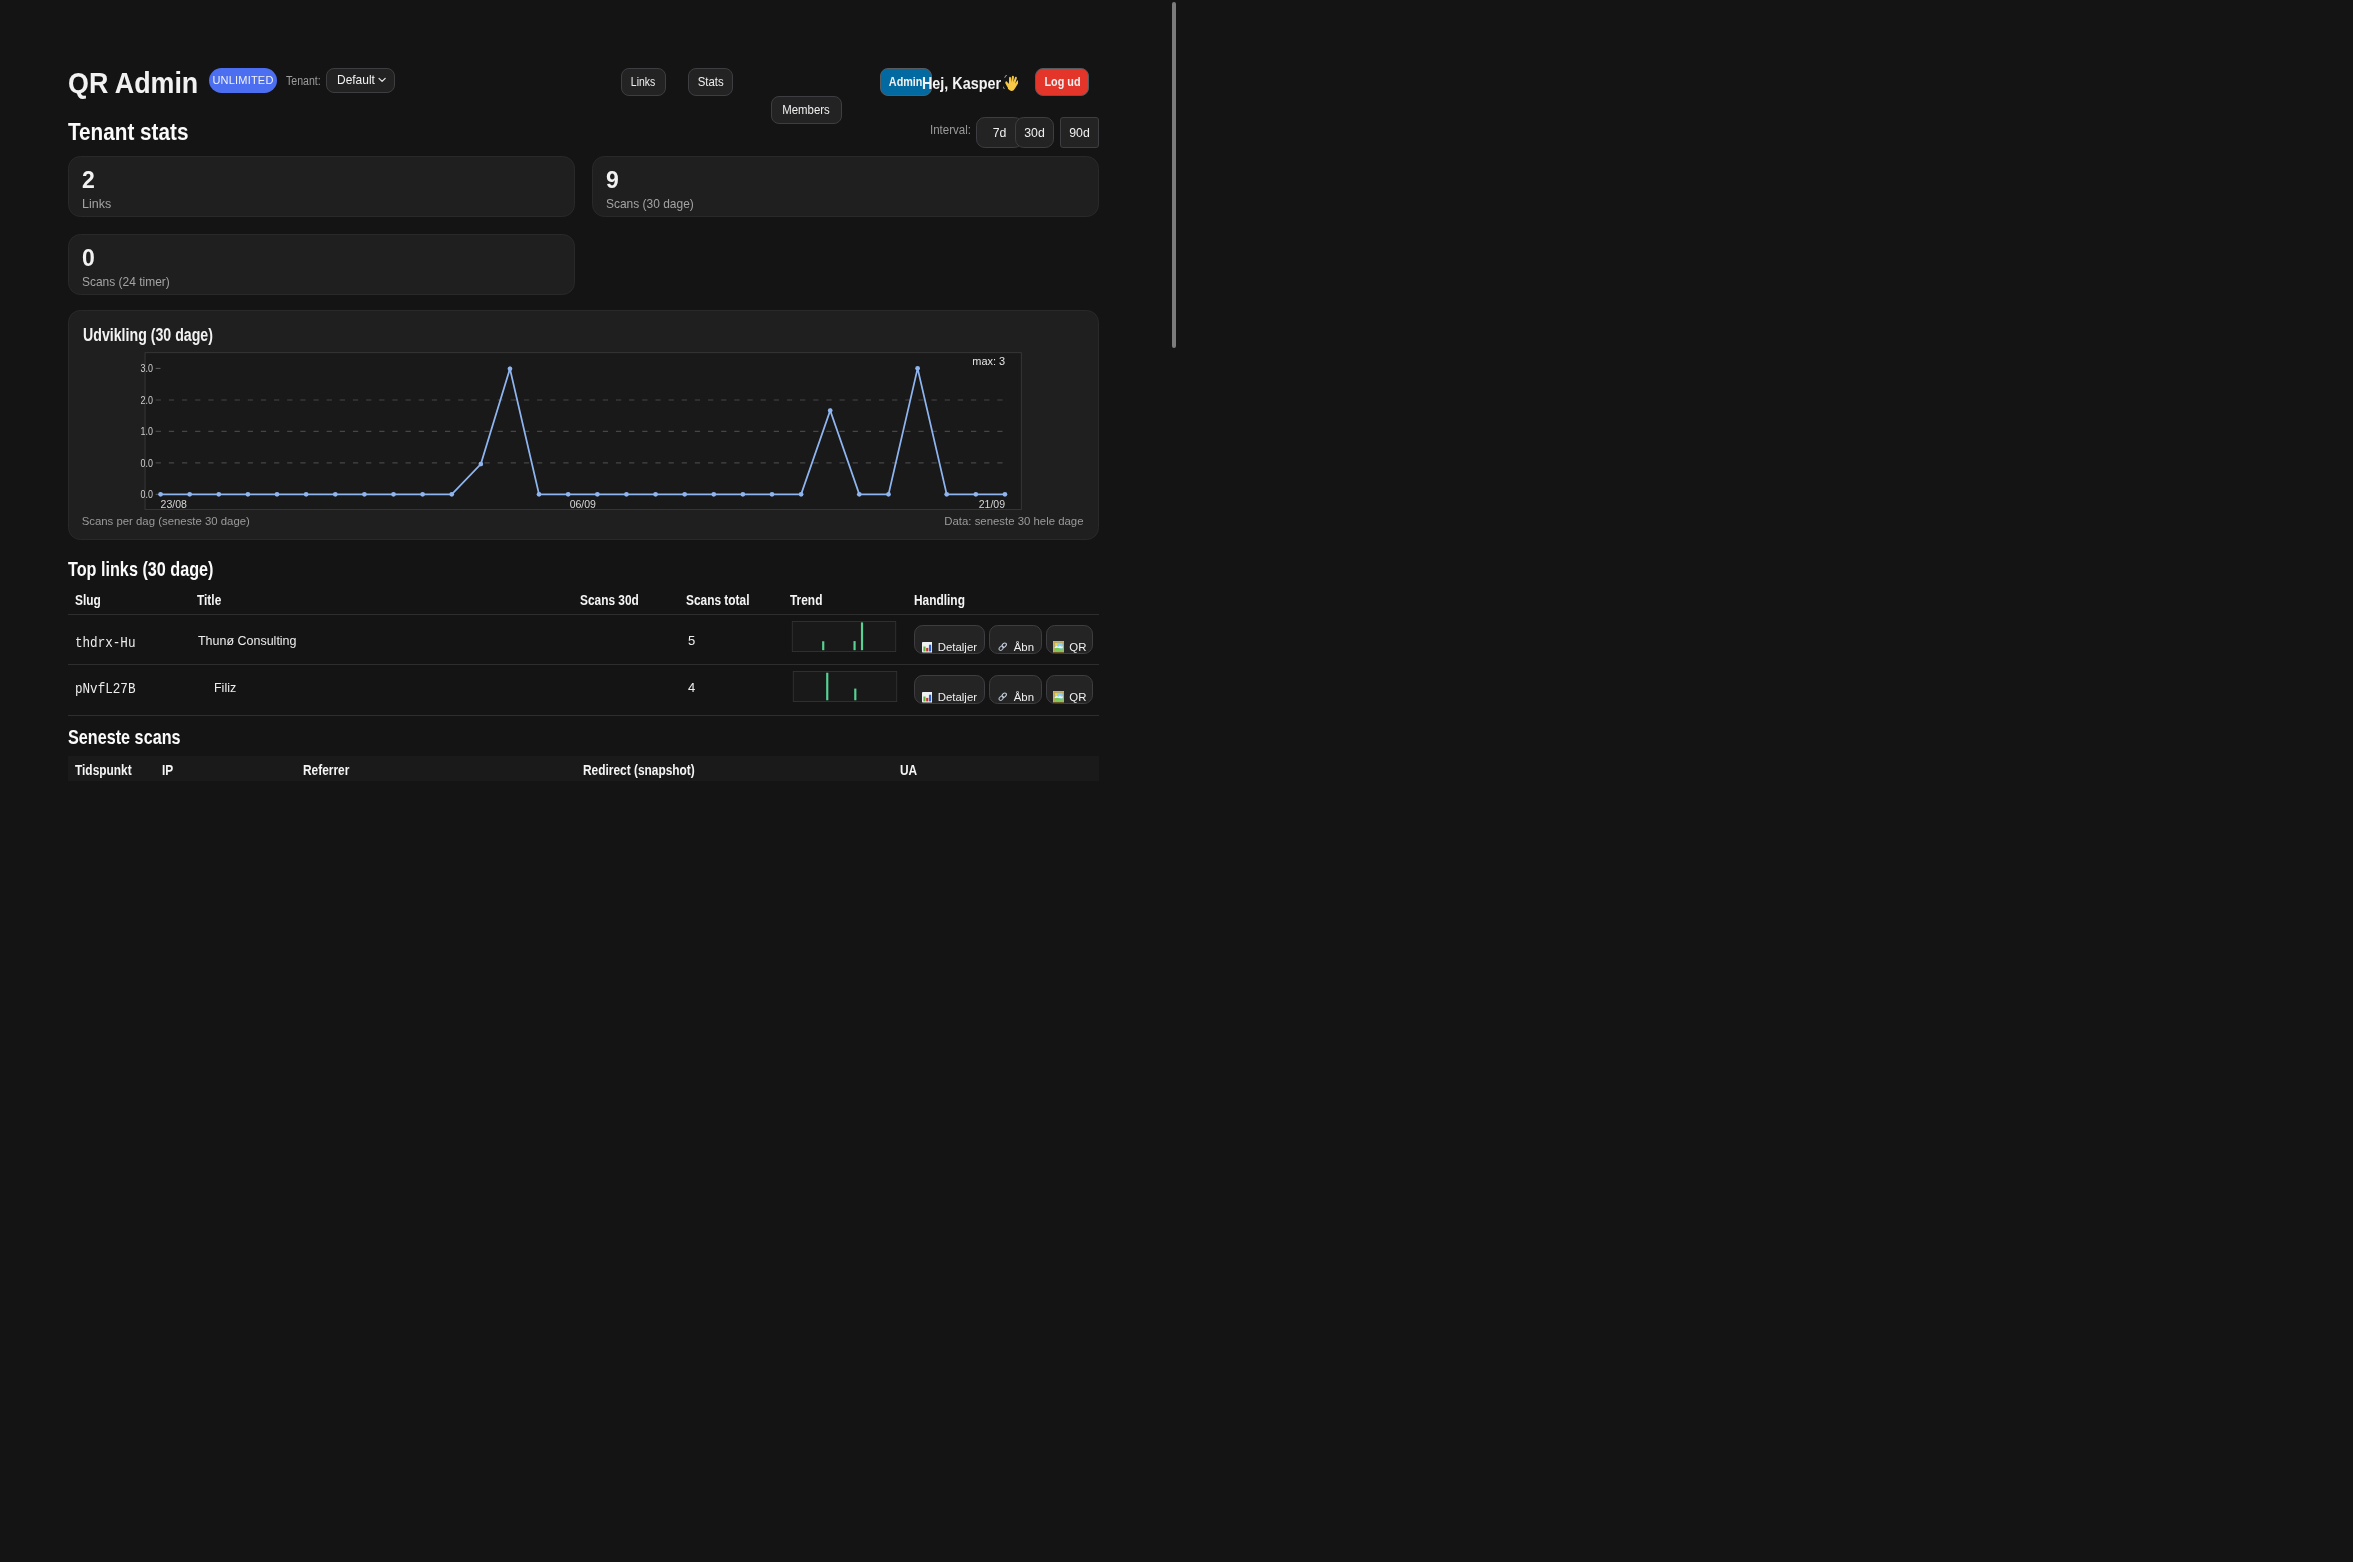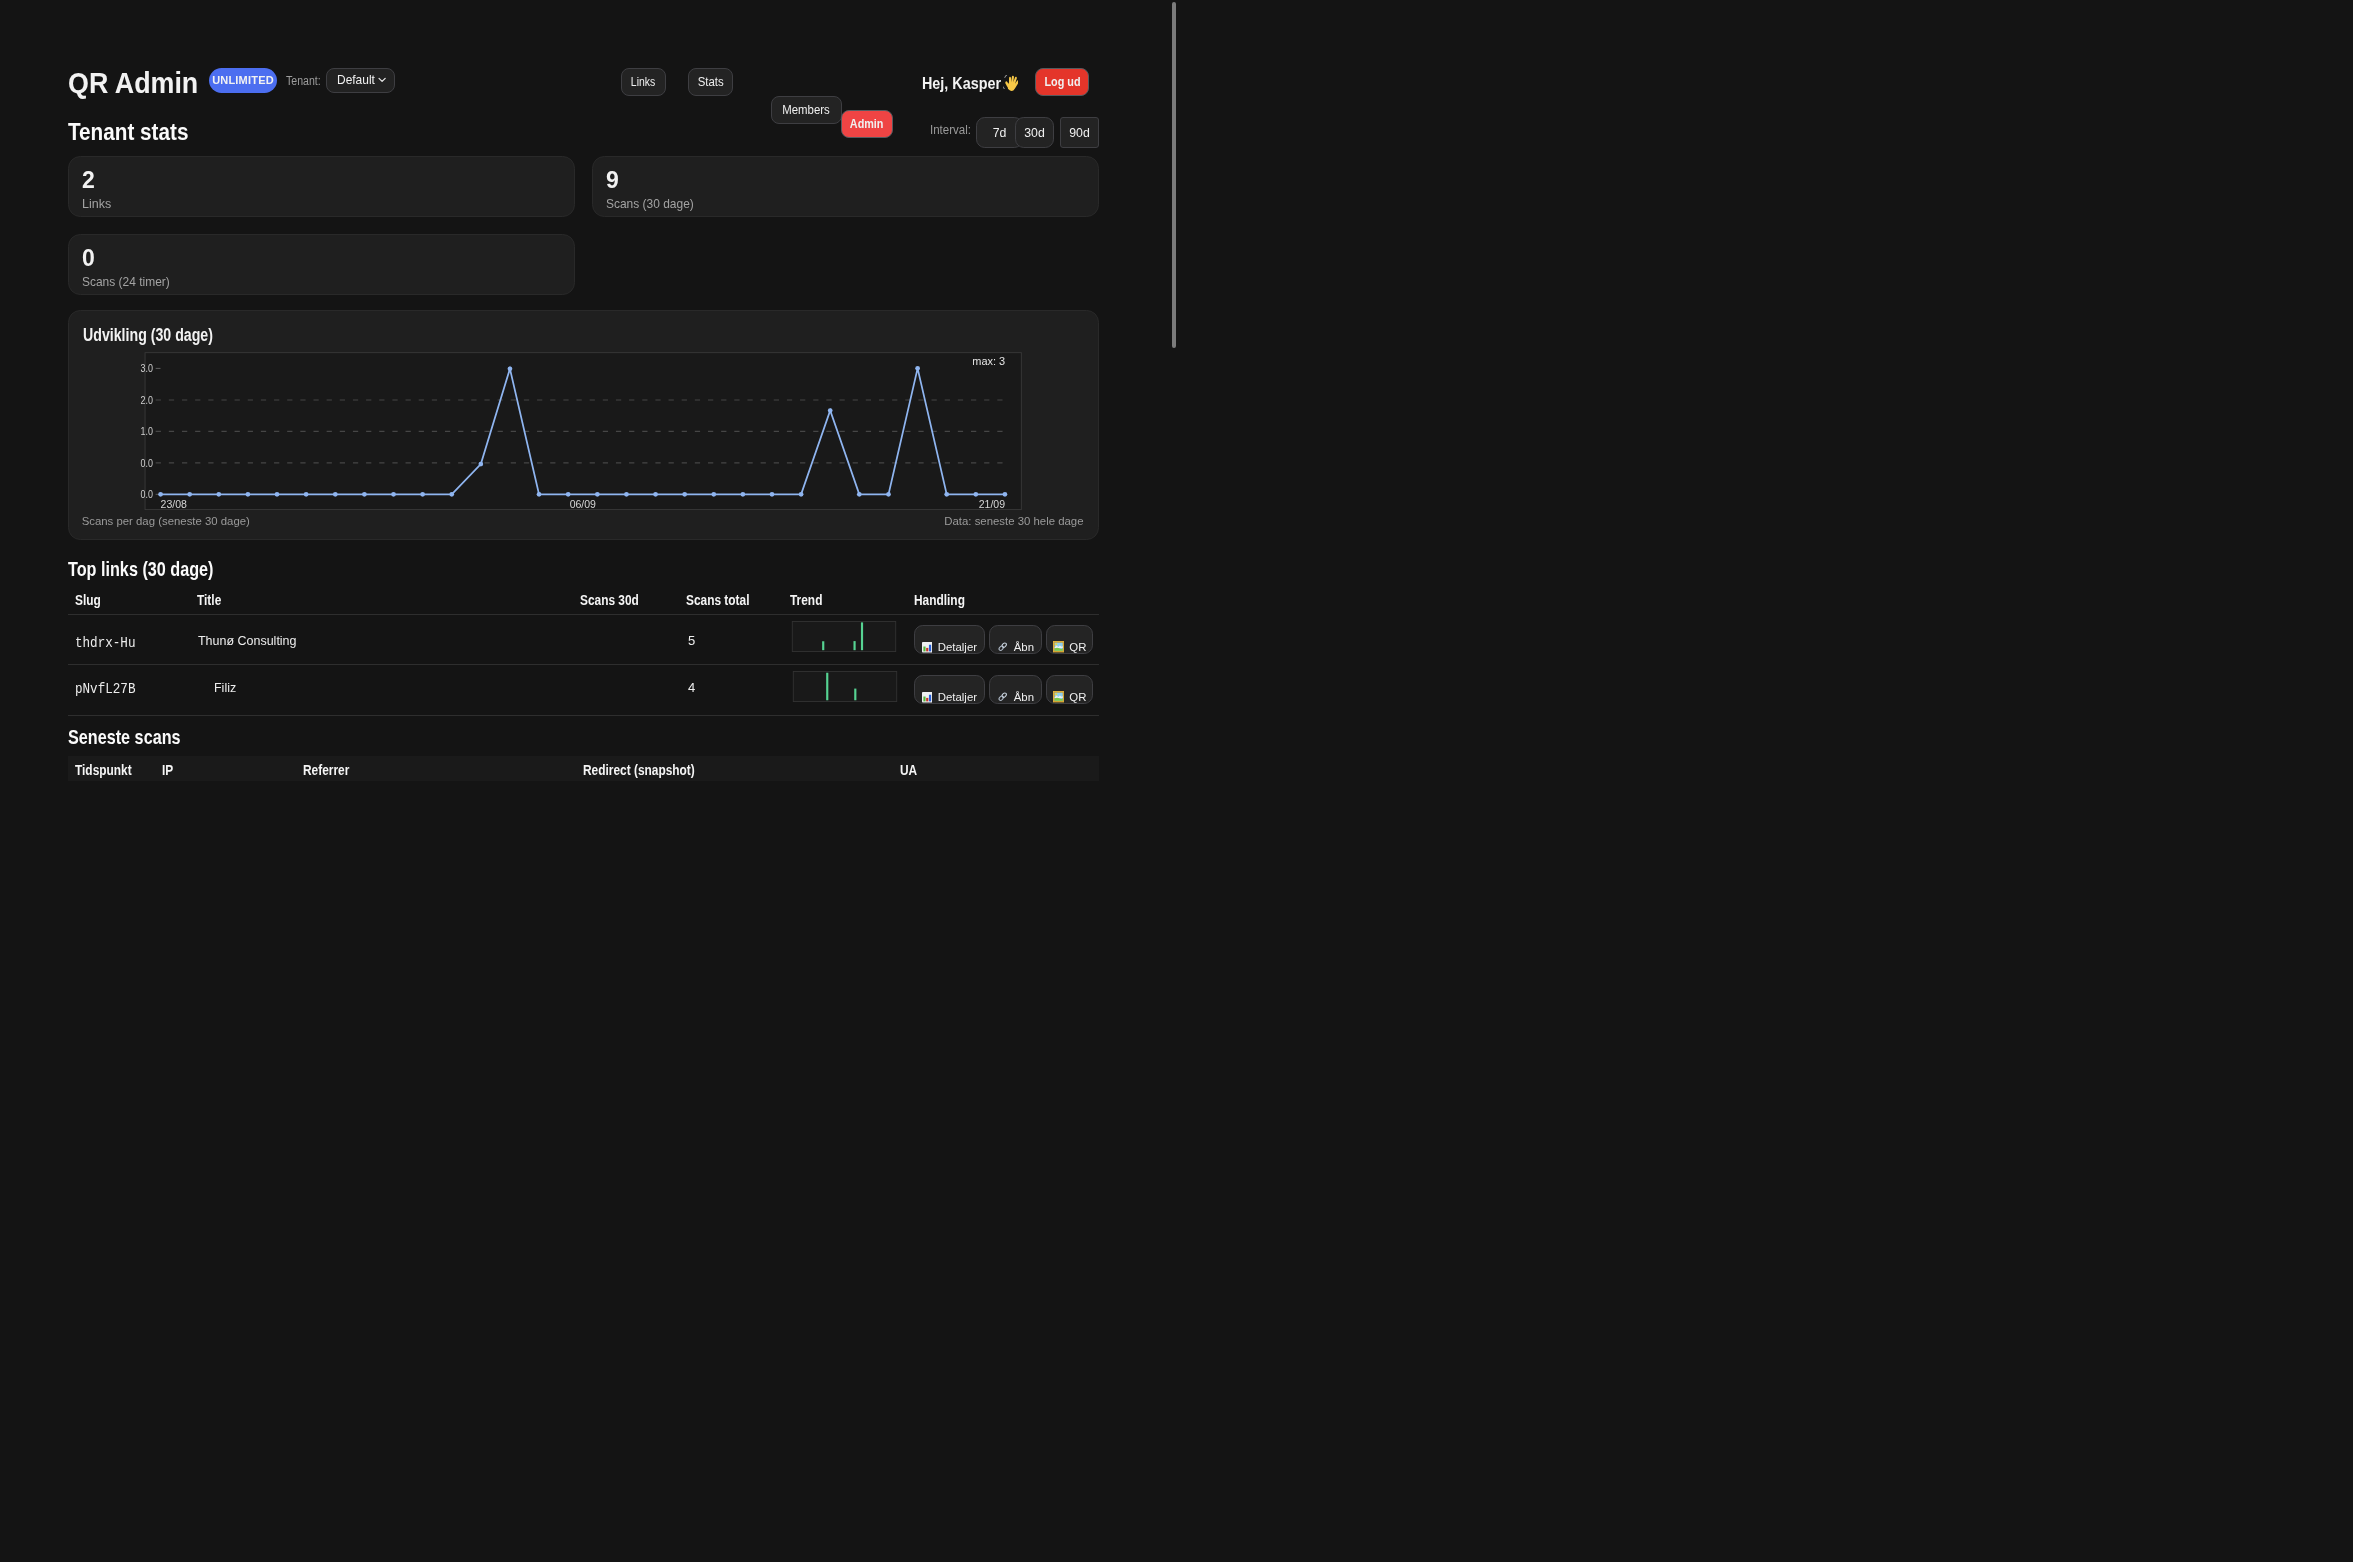--- a/index.html
+++ b/index.html
@@ -22,39 +22,39 @@
   .abtn {
     position:absolute; display:flex; align-items:flex-end; justify-content:center; gap:5.3px;
     background:#242424; border:0.9px solid #3e3e42; border-radius:8.8px;
     color:#f0f0f0; font-size:11.4px; height:28.5px;
   }
 </style>
 </head>
 <body>
 
 <div class="abs" style="left:68px; top:66px; font-size:30px; font-weight:bold; transform:scaleX(0.895);">QR Admin</div>
-<div class="abs" style="left:209px; top:68px; width:68px; height:25.4px; background:#4c6ef0; border-radius:13px; display:flex; align-items:center; justify-content:center; font-size:11px; font-weight:bold; letter-spacing:0.2px;">UNLIMITED</div>
+<div class="abs" style="left:209px; top:68px; width:68px; height:25.4px; background:#4c6ef0; border-radius:13px; display:flex; align-items:center; justify-content:center; font-size:11px; font-weight:normal; letter-spacing:0.2px;">UNLIMITED</div>
 <div class="abs" style="left:286px; top:74px; font-size:12.3px; color:#9d9d9d; transform:scaleX(0.86);">Tenant:</div>
 <div class="abs" style="left:326px; top:68px; width:69px; height:25px; background:#222222; border:0.9px solid #3e3e42; border-radius:8px; display:flex; align-items:center; padding:0 8px 0 9.6px; font-size:13px; justify-content:space-between;">
   <span style="transform:scaleX(0.92); transform-origin:left center; display:inline-block;">Default</span>
   <svg width="9.6" height="6.1" viewBox="0 0 12 8">
       <path d="M1.5 1.5 L6 6 L10.5 1.5" stroke="#e8e8e8" stroke-width="1.8" fill="none" stroke-linecap="round" stroke-linejoin="round"></path>
     </svg>
 </div>
 
 <div class="btn" style="left:621px; width:45px;">
     <span style="transform:scaleX(0.87);">Links</span>
   </div>
 <div class="btn" style="left:688px; width:45px;">
     <span style="transform:scaleX(0.95);">Stats</span>
   </div>
 <div class="btn" style="left:771px; width:71px;margin-top:28px;">
     <span style="transform:scaleX(0.95);">Members</span>
   </div>
-<div class="btn" style="left:841px; width:52px; background:#ef4444; border-color:#565b60;margin-top:42px;">
+<div class="btn" style="left:880px; width:52px; background:#0369a1; border-color:#565b60;">
     <span style="font-weight:bold; transform:scaleX(0.9);">Admin</span>
   </div>
 <div class="abs" style="left:922px; top:74px; font-size:16.7px; font-weight:bold; transform:scaleX(0.86);">Hej, Kasper</div>
 <svg class="abs" width="15" height="16.7" viewBox="1.8 2.2 18 15.8" preserveAspectRatio="none" style="left:1003px; top:75px;">
   <g transform="rotate(20 12 12)">
     <path d="M8.2 10.5 L6.9 6.6 Q6.5 5.3 7.6 4.9 Q8.7 4.6 9.2 5.9 L10.5 9.4 L9.7 4.4 Q9.5 3 10.7 2.8 Q11.9 2.6 12.2 4 L13 8.5 L13.3 3.8 Q13.4 2.4 14.6 2.5 Q15.8 2.6 15.7 4 L15.5 9 L16.8 5.7 Q17.3 4.4 18.4 4.9 Q19.4 5.4 19 6.7 L16.9 13.4 Q15.6 17.8 11.6 17.2 Q8.4 16.7 7.6 14.2 Z" fill="#f7c847"></path>
     <path d="M7.8 15.1 L4.7 12.9 Q3.6 12.1 4.3 11 Q5 10 6.2 10.7 L9.4 12.7 Z" fill="#f7c847"></path>
     <path d="M3.3 4.8 Q2 6 1.9 7.8 M2.2 16.3 Q3.4 17.5 5 17.8" stroke="#d9d9d9" stroke-width="0.9" fill="none" stroke-linecap="round" opacity="0.7"></path>
   </g>
 </svg>

